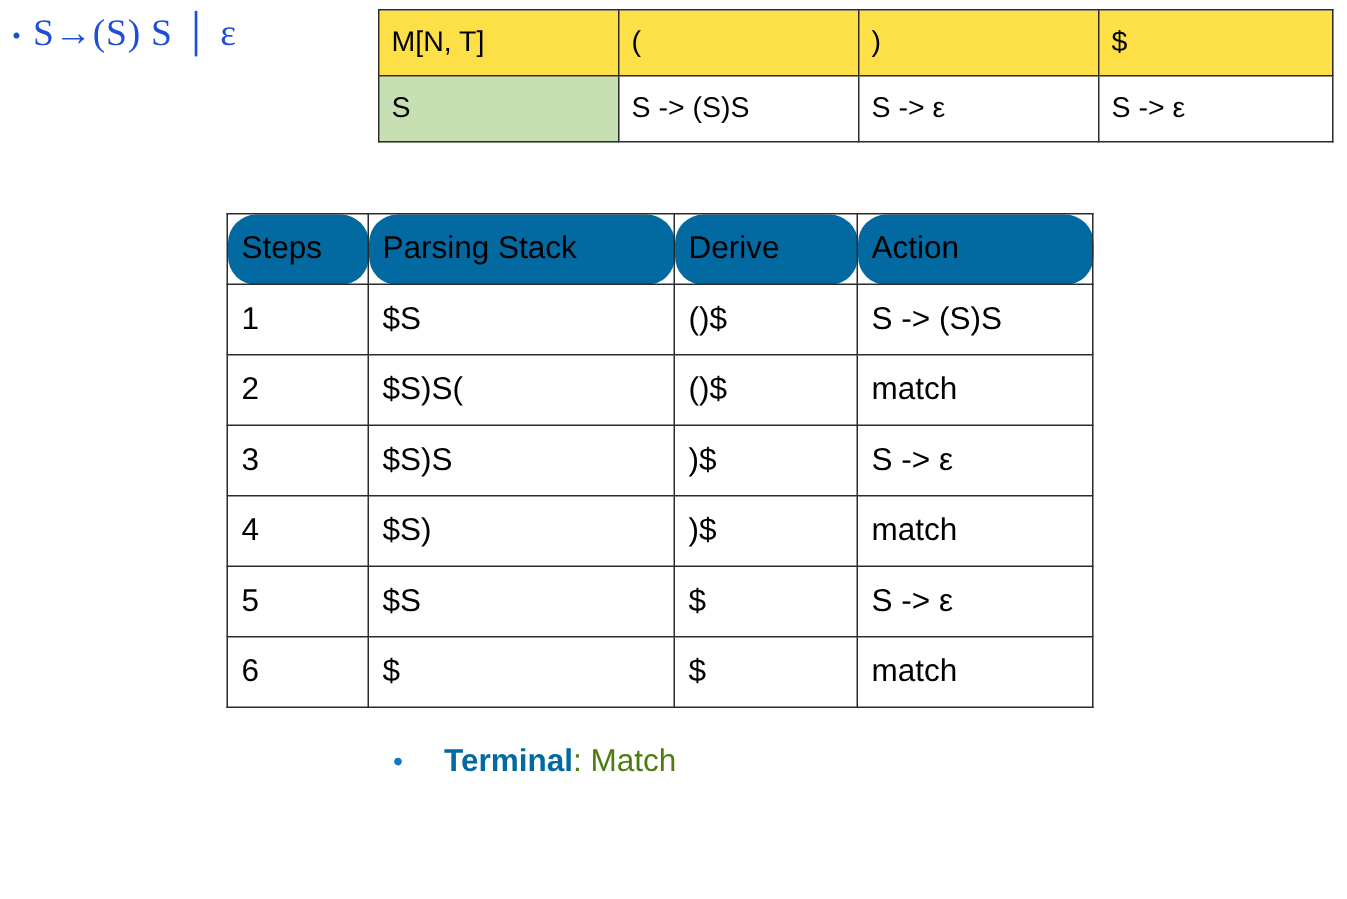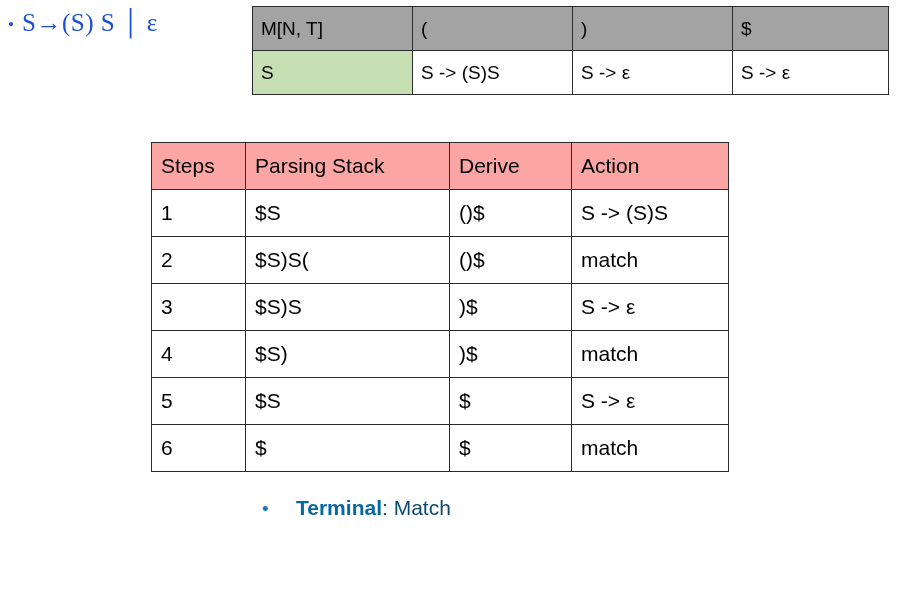--- a/index.html
+++ b/index.html
@@ -53,21 +53,21 @@
     border: 1.5px solid #2b2b2b;
     height: 44px;
     padding: 0 8px;
     text-align: left;
     vertical-align: middle;
     font-weight: normal;
     background: #ffffff;
     box-sizing: border-box;
   }
   .table-green .hdr-cell {
-    background: #a3a3a3;
+    background: #fde047;
     margin-left: 16px;
   }
   .table-green .row-head {
     background: #c6dfb3;
   }
   .tg-c0 { width: 160px; }
   .tg-c1 { width: 160px; }
   .tg-c2 { width: 160px; }
   .tg-c3 { width: 156px; }
 
@@ -86,21 +86,22 @@
     border: 1.5px solid #2b2b2b;
     height: 47px;
     padding: 0 9px;
     text-align: left;
     vertical-align: middle;
     font-weight: normal;
     background: #ffffff;
     box-sizing: border-box;
   }
   .table-blue thead td {
-    background: #fca5a5;
+    background: #0369a1;
+    border-radius: 19px;
   }
   .tb-c0 { width: 94px; }
   .tb-c1 { width: 204px; }
   .tb-c2 { width: 122px; }
   .tb-c3 { width: 157px; }
   .cell-bold { font-weight: bold; }
 
   
   .notes {
     position: absolute;
@@ -128,21 +129,21 @@
     display: inline-block;
     width: 34px;
     color: #1179c6;
     font-size: 19px;
   }
   .note-term {
     color: #0369a1;
     font-weight: bold;
   }
   .note-rest {
-    color: #0c4a6e;
+    color: #4d7c0f;
   }
 </style>
 </head>
 <body>
 
 <div class="grammar-line">
   <span class="grammar-bullet">•</span><span class="grammar-text">S→(S) S │ ε</span>
 </div>
 
 <table class="table-green">

